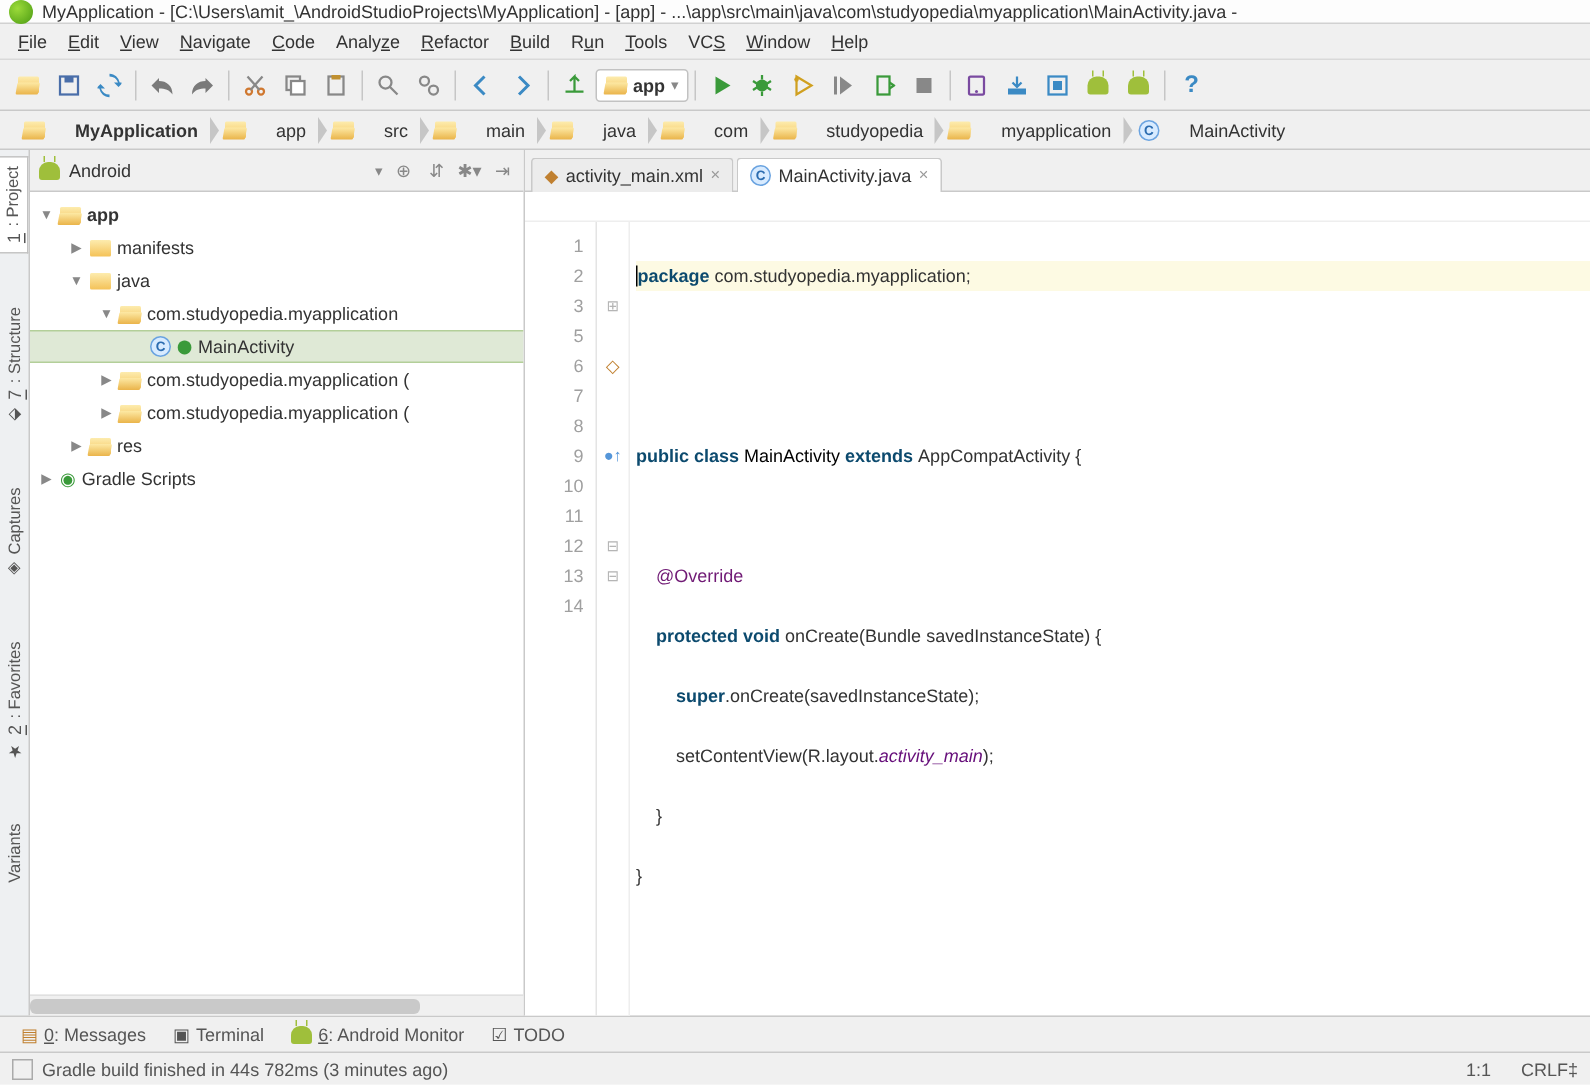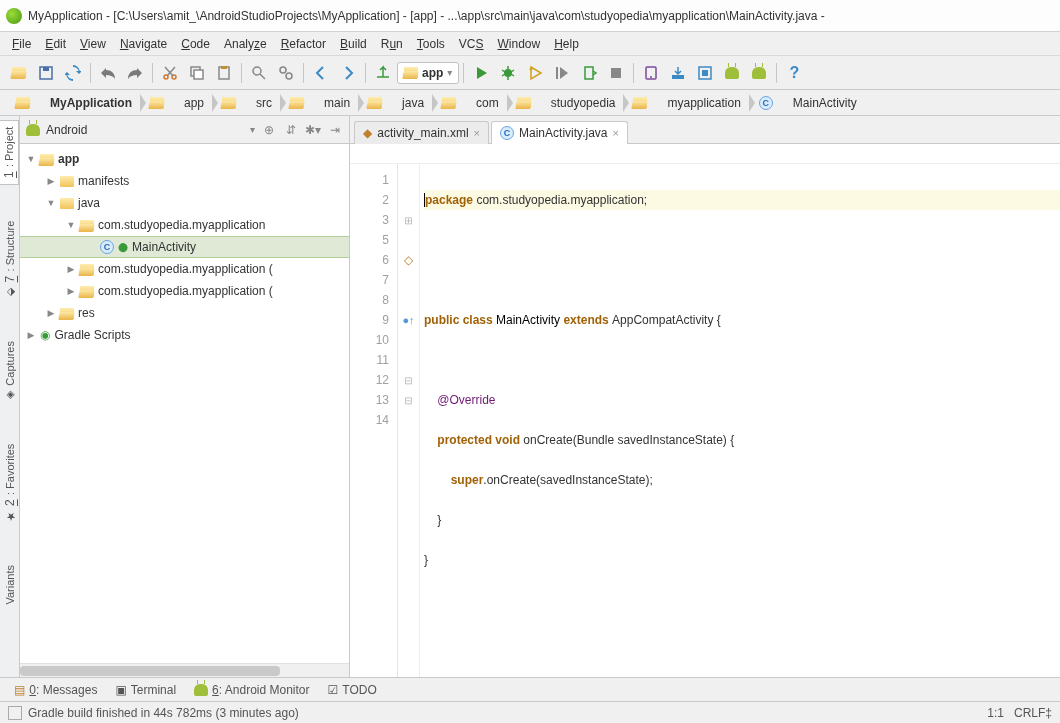--- a/index.html
+++ b/index.html
@@ -1,17 +1,17 @@
 <!DOCTYPE html>
 <html><head>
 <meta charset="utf-8">
 <style>
   * { box-sizing: border-box; margin: 0; padding: 0; font-family: "Segoe UI", Tahoma, sans-serif; font-size: 12px; }
   body { width: 1060px; height: 723px; overflow: hidden; background: #f0f0f0; display: flex; flex-direction: column; color: #333; }
-  .titlebar { height: 32px; display: flex; align-items: center; gap: 6px; padding: 0 6px; background: #fdfdfd; border-bottom: 1px solid #d1d1d1; }
+  .titlebar { height: 16px; display: flex; align-items: center; gap: 6px; padding: 0 6px; background: #fdfdfd; border-bottom: 1px solid #d1d1d1; }
   .titlebar-icon { width: 16px; height: 16px; border-radius: 50%; background: radial-gradient(circle at 35% 35%, #9cdb3a, #4a9a12); }
   .titlebar-text { white-space: nowrap; overflow: hidden; text-overflow: ellipsis; flex: 1; }
   .menubar { height: 24px; display: flex; align-items: center; gap: 2px; padding: 0 6px; background: #f0f0f0; border-bottom: 1px solid #d9d9d9; }
   .menu-item { padding: 2px 6px; cursor: default; }
   .menu-item u { text-decoration: underline; }
   .toolbar { height: 34px; display: flex; align-items: center; gap: 1px; padding: 0 6px; background: #f0f0f0; border-bottom: 1px solid #c9c9c9; }
   .tbtn { width: 26px; height: 26px; display: flex; align-items: center; justify-content: center; border-radius: 3px; }
   .tbtn svg { width: 16px; height: 16px; }
   .sep { width: 1px; height: 20px; background: #c6c6c6; margin: 0 3px; }
   .run-config { display: flex; align-items: center; gap: 4px; padding: 1px 6px; background: #fff; border: 1px solid #c2c2c2; border-radius: 3px; height: 22px; }
@@ -43,32 +43,32 @@
   .etab.active { background:#fff; }
   .etab .x { color:#999; font-size:11px; }
   .editor-body { flex:1; display:flex; position:relative; font-family: "Consolas","Courier New",monospace; font-size:13px; }
   .gutter-col { width:48px; text-align:right; padding:6px 8px 0 0; color:#a0a0a0; background:#fff; border-right:1px solid #e4e4e4; }
   .gutter-col .ln { height:20px; line-height:20px; }
   .marker-col { width:22px; background:#fff; border-right:1px solid #eee; padding-top:6px; }
   .marker-col div { height:20px; display:flex; align-items:center; justify-content:center; }
   .marker-col .fold { color:#b5b5b5; font-size:10px; }
   .code-col { flex:1; padding:6px 0 0 4px; white-space:pre; line-height:20px; }
   .code-line.hl { background:#fdfae3; }
-  .kw { color:#a16207; font-weight:bold; }
+  .kw { color:#0c4a6e; font-weight:bold; }
   .ann { color:#701a75; }
   .cls { color:#000; }
   .fld { color:#660e7a; font-style:italic; }
   .com { color:#808080; font-style:italic; }
   .override-mark { color:#5596d9; font-size:11px; }
   .bottom-scroll { height:14px; background:#f0f0f0; border-top:1px solid #e0e0e0; position:relative; }
   .bottom-scroll .thumb { position:absolute; left:0; top:2px; height:10px; width:260px; background:#c9c9c9; border-radius:4px; }
   .bottom-tools { height:24px; display:flex; align-items:center; gap:6px; padding:0 8px; background:#f0f0f0; border-top:1px solid #c9c9c9; }
   .bt-item { display:flex; align-items:center; gap:4px; padding:2px 6px; font-size:11px; color:#555; }
   .statusbar { height:22px; display:flex; align-items:center; padding:0 8px; background:#f0f0f0; border-top:1px solid #c9c9c9; font-size:11px; color:#555; }
-  .statusbar .right { margin-left:auto; display:flex; gap:10px; }
+  .statusbar .right { margin-left:auto; display:flex; gap:20px; }
 </style>
 </head>
 <body>
 
 <div class="titlebar">
   <span class="titlebar-icon"></span>
   <span class="titlebar-text">MyApplication - [C:\Users\amit_\AndroidStudioProjects\MyApplication] - [app] - ...\app\src\main\java\com\studyopedia\myapplication\MainActivity.java -</span>
 </div>
 
 <div class="menubar">
@@ -397,20 +397,21 @@
       </div>
       <div class="code-col">
 <div class="code-line hl"><span style="border-left:1px solid #000;"></span><span class="kw"><span>p</span><span>ackage</span></span><span> com.studyopedia.myapplication;</span></div>
 <div class="code-line">&nbsp;</div>
 <div class="code-line">&nbsp;</div>
 <div class="code-line"><span class="kw">public class </span><span class="cls">MainActivity </span><span class="kw">extends </span><span>AppCompatActivity {</span></div>
 <div class="code-line">&nbsp;</div>
 <div class="code-line"><span class="ann">    @Override</span></div>
 <div class="code-line"><span>    </span><span class="kw">protected void </span><span>onCreate(Bundle savedInstanceState) {</span></div>
 <div class="code-line"><span>        </span><span class="kw">super</span><span>.onCreate(savedInstanceState);</span></div>
+<div class="code-line"><span>        setContentView(R.layout.</span><span class="fld">activity_main</span><span>);</span></div>
 <div class="code-line"><span>    }</span></div>
 <div class="code-line"><span>}</span></div>
 <div class="code-line">&nbsp;</div>
       </div>
     </div>
   </div>
 </div>
 
 <div class="bottom-tools">
   <div class="bt-item">

